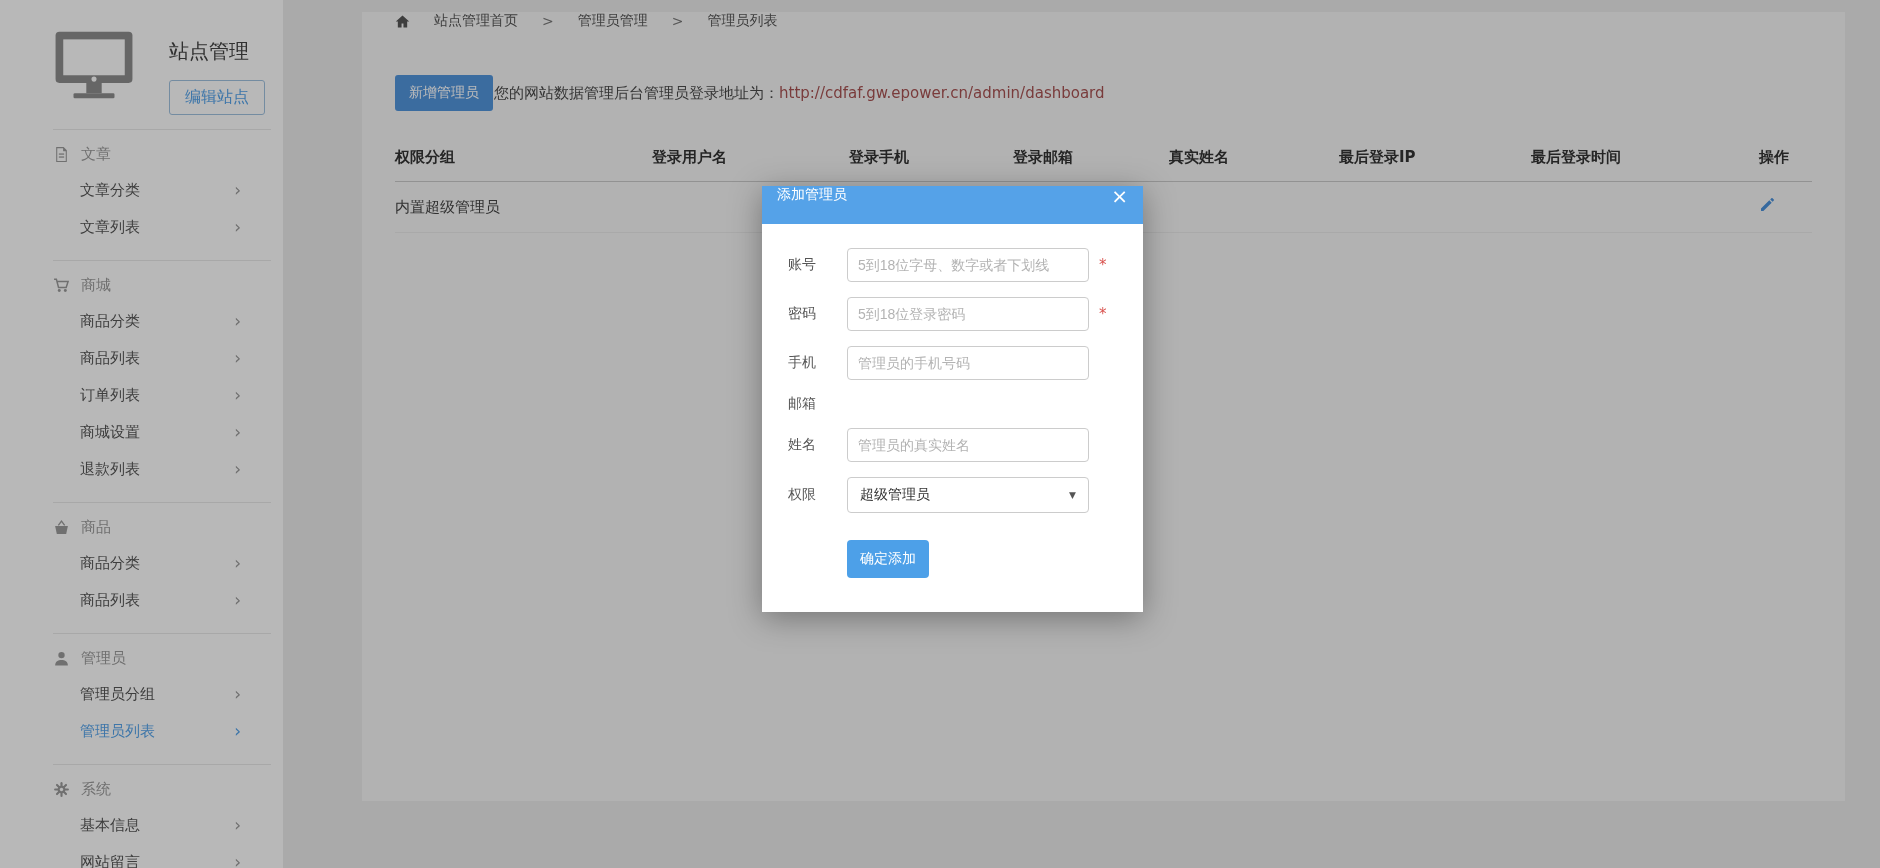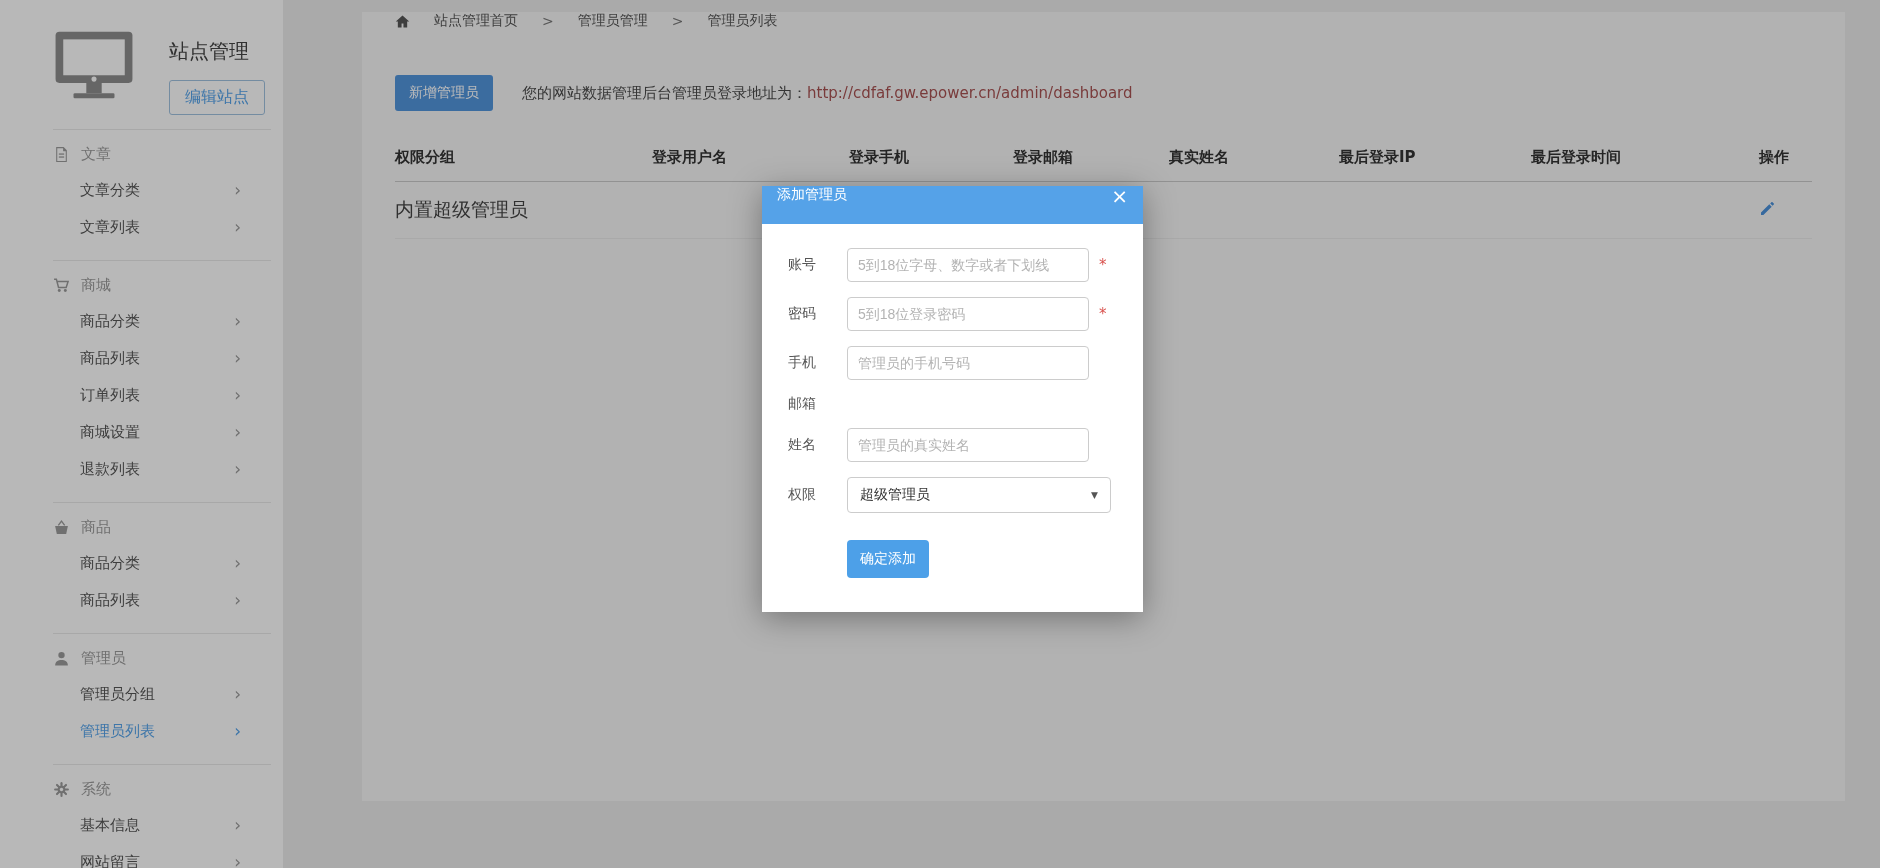--- a/index.html
+++ b/index.html
@@ -25,47 +25,47 @@
   .nav-item .chev{color:#9a9a9a;font-size:17px;line-height:15px;}
   .nav-item.active, .nav-item.active .chev{color:var(--accent-blue,#55a2e8);}
 
   
   .main{position:absolute;left:283px;top:0;right:0;bottom:0;background:#e9e9e9;}
   .panel{position:absolute;left:79px;top:12px;width:1483px;height:789px;
        background:#f5f5f5;padding:0 33px;box-sizing:border-box;overflow:hidden;}
   .breadcrumb{font-size:14px;color:#555;display:flex;align-items:center;gap:24px;}
   .breadcrumb .crumb{cursor:pointer;}
   .breadcrumb .sep{color:#777;}
-  .toolbar{margin-top:45px;display:flex;align-items:center;gap:29px;}
+  .toolbar{margin-top:45px;display:flex;align-items:center;gap:1px;}
   .btn-add{background:var(--add-button-blue,#5295db);color:#fff;border:none;border-radius:3px;
        font-size:14px;padding:9px 14px;cursor:pointer;}
   .url-line{font-size:15px;color:#4a4a4a;}
   .url-line a{color:var(--link-maroon,#a75252);text-decoration:none;cursor:pointer;}
 
   table.admins{margin-top:27px;width:100%;border-collapse:collapse;table-layout:fixed;}
   table.admins th{text-align:left;font-size:15px;color:#333;font-weight:bold;
        padding:10px 0 14px 0;border-bottom:1px solid #c9c9c9;}
-  table.admins td{font-size:19px;color:#444;padding:15px 0;border-bottom:1px solid #e8e8e8;}
+  table.admins td{font-size:15px;color:#444;padding:15px 0;border-bottom:1px solid #e8e8e8;}
   .edit-btn{display:inline-flex;cursor:pointer;}
 
   
   .overlay{position:absolute;inset:0;background:rgba(0,0,0,0.27);z-index:10;}
   .modal{position:absolute;left:762px;top:186px;width:381px;z-index:20;background:#fff;
        box-shadow:0 6px 30px rgba(0,0,0,0.35);}
   .modal-head{height:38px;background:var(--accent-blue,#55a2e8);color:#fff;display:flex;
        justify-content:space-between;padding:0 15px;font-size:14px;}
   .modal-close{font-size:20px;line-height:20px;cursor:pointer;font-family:"DejaVu Sans",sans-serif;}
   .modal-body{padding:24px 14px 34px 26px;}
   .field-row{display:flex;align-items:center;margin-bottom:15px;}
   .field-row label{width:59px;flex:0 0 59px;font-size:14px;color:#555;}
   .field-row input{box-sizing:border-box;width:242px;height:34px;border:1px solid #ccc;
        border-radius:4px;padding:6px 10px;font-size:14px;color:#333;outline:none;background:#fff;}
   .field-row input::placeholder{color:#b3b3b3;}
   .req{color:var(--required-red,#d9534f);margin-left:10px;font-size:15px;}
-  .select-box{box-sizing:border-box;width:264px;height:36px;border:1px solid #ccc;border-radius:4px;
+  .select-box{box-sizing:border-box;width:242px;height:36px;border:1px solid #ccc;border-radius:4px;
        display:flex;align-items:center;justify-content:space-between;padding:0 12px;cursor:pointer;background:#fff;}
   .select-box .val{font-size:14px;color:#333;}
   .select-box .caret{font-size:9px;color:#555;}
   .btn-submit{margin:12px 0 0 59px;background:var(--submit-blue,#4da0e8);color:#fff;border:none;
        border-radius:4px;font-size:14px;padding:10px 13px;cursor:pointer;}
 </style>
 </head>
 <body>
 
 <div class="app">

